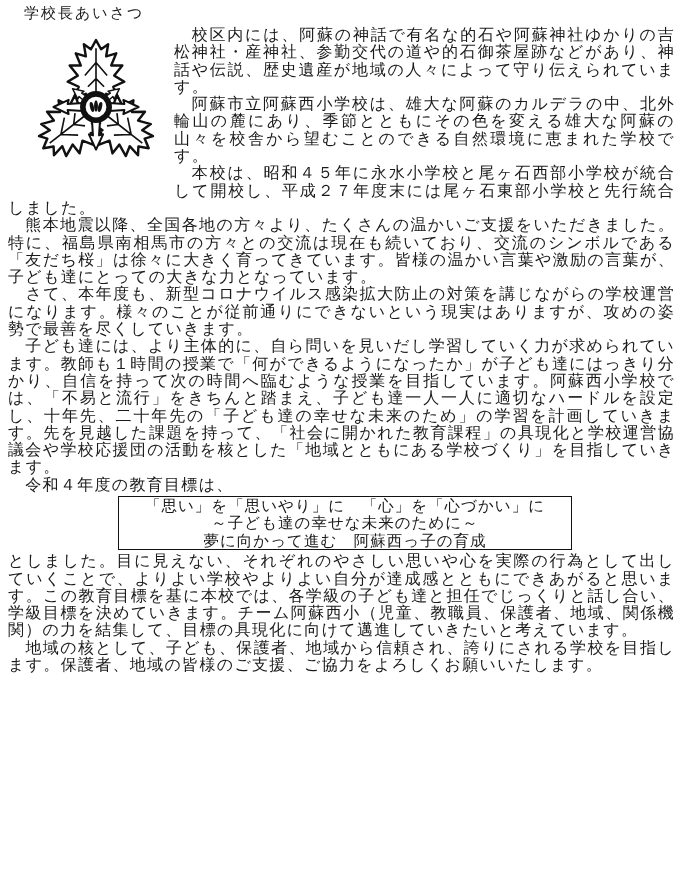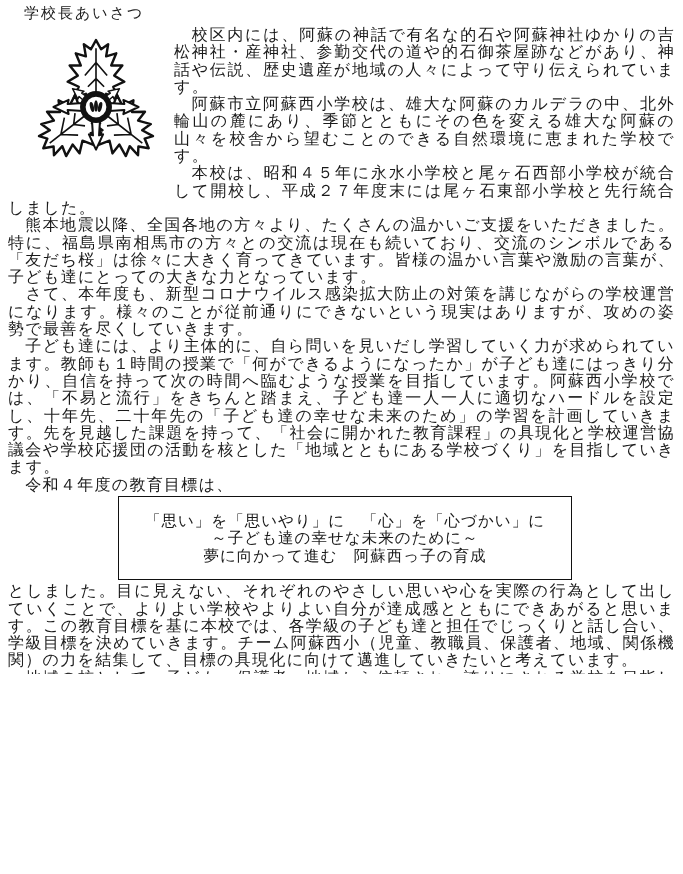--- a/index.html
+++ b/index.html
@@ -26,21 +26,21 @@
     width:136px;height:152px;
     margin:4px 10px 2px 20px;
   }
   .goal-box{
     box-sizing:border-box;
     margin:3px 0 2px 110px;
     width:454px;
     border:1.5px solid #111;
     text-align:center;
     font-size:15.5px;line-height:17.4px;letter-spacing:1px;
-    padding:15px 4px;
+    padding:0 4px;
   }
   .signature{
     margin-top:17px;
     text-align:right;
     padding-right:48px;
     letter-spacing:1.5px;
   }
   .signature .sig-name{margin-left:30px;}
   .mascot{
     position:absolute;left:45px;top:698px;

